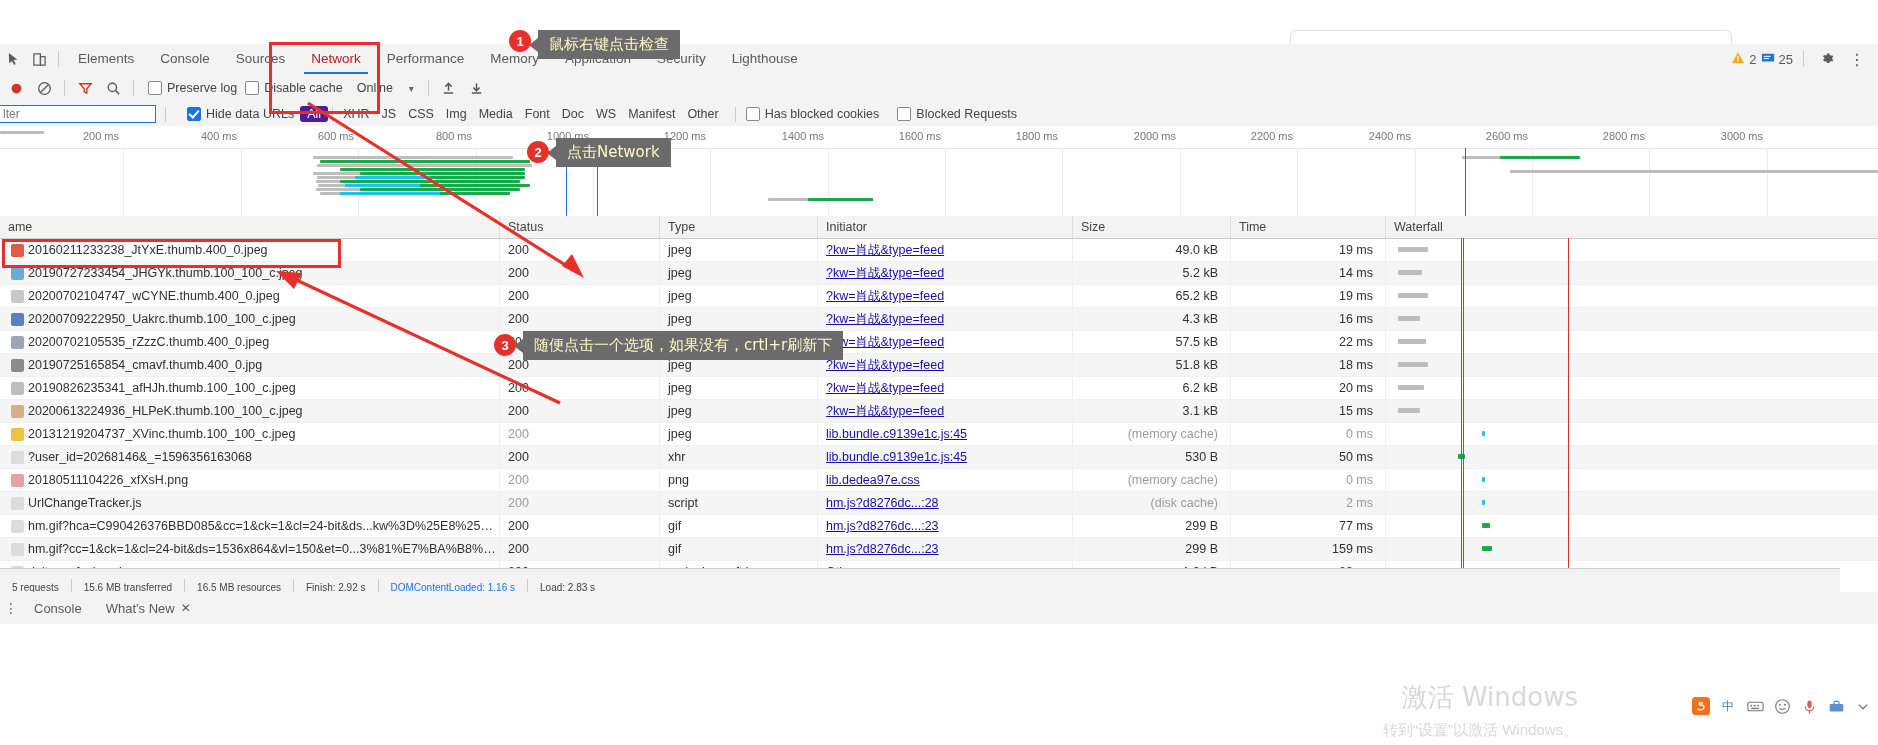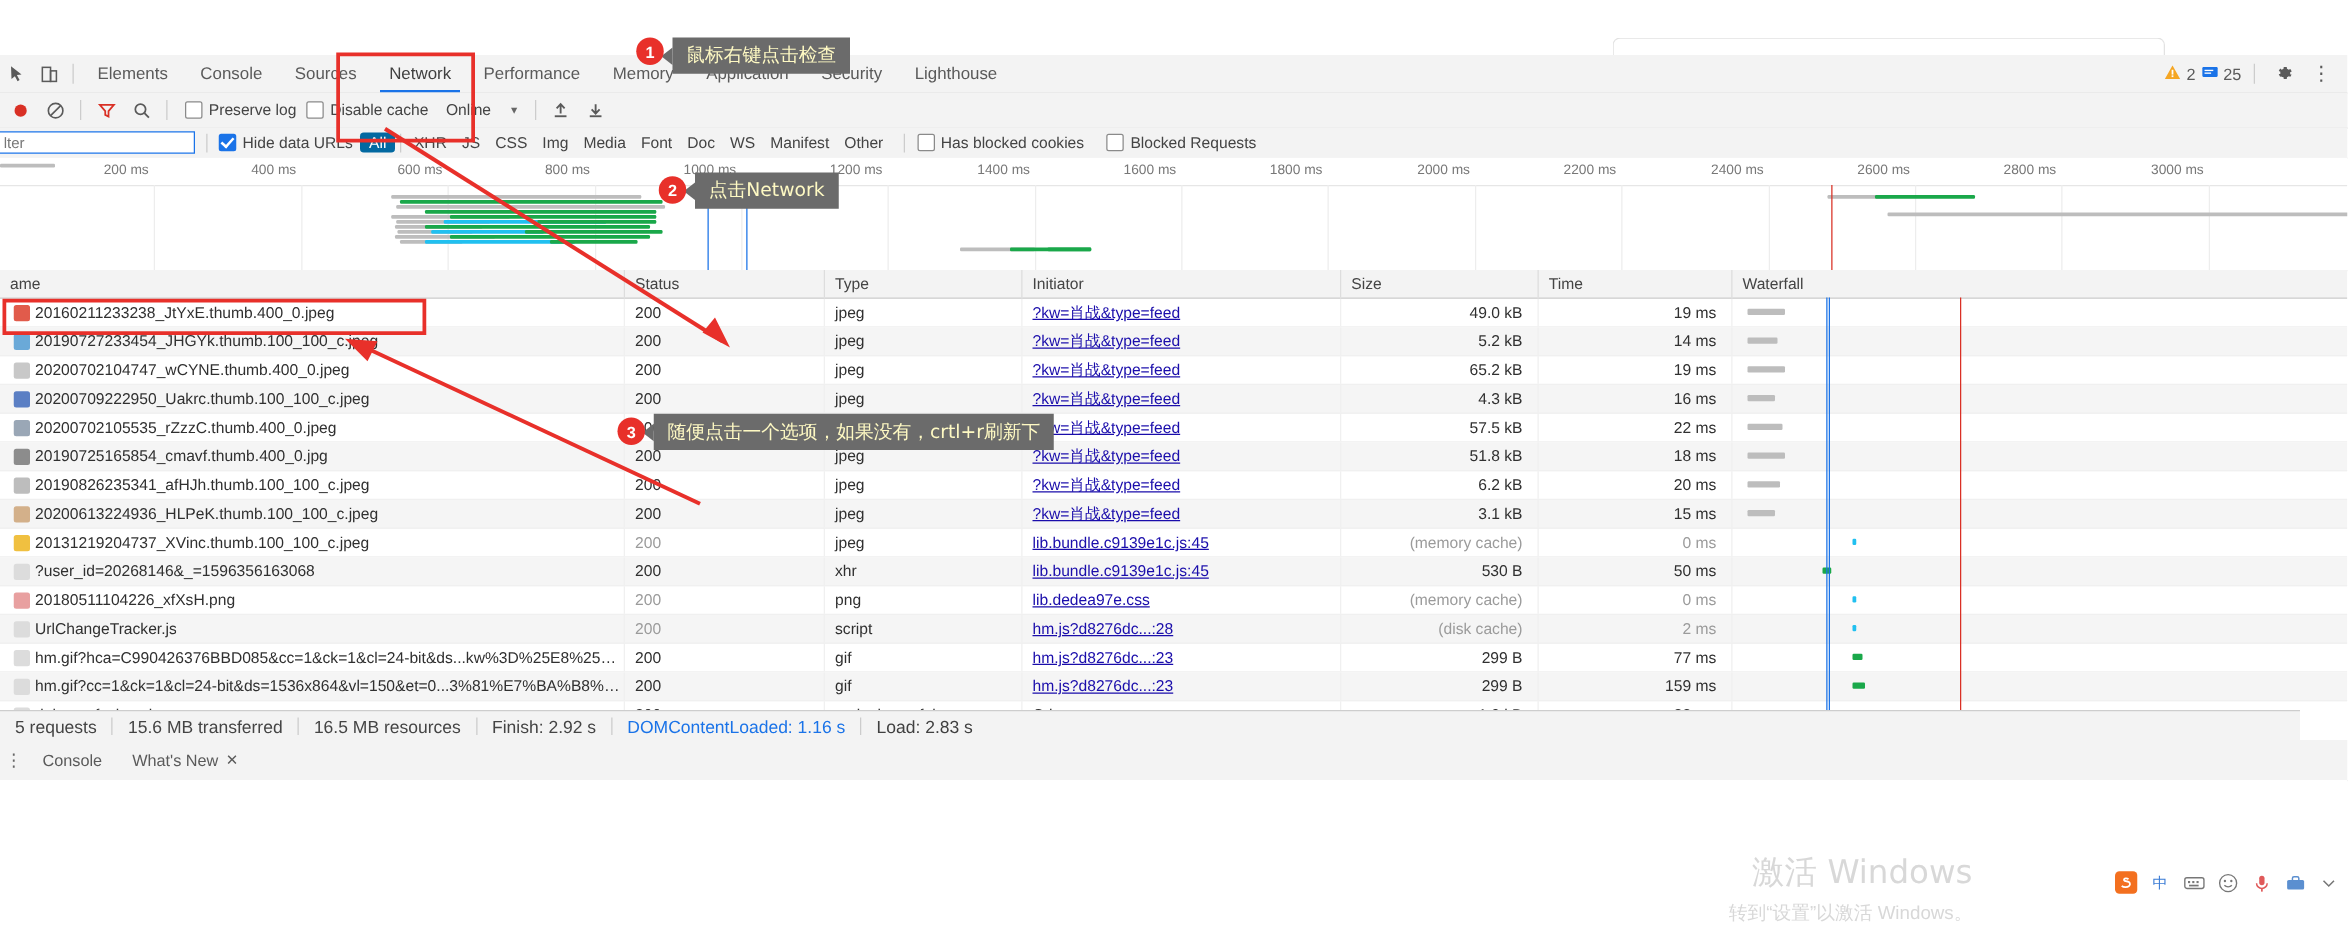--- a/index.html
+++ b/index.html
@@ -19,21 +19,21 @@
     position:absolute;left:0;top:44px;width:1878px;height:30px;
     background:#f3f3f3;border-bottom:1px solid #cdcdcd;
     display:flex;align-items:center;
   }
   .dt-icon-btn{width:26px;height:26px;display:flex;align-items:center;justify-content:center;cursor:pointer;color:#5a5a5a;}
   .dt-sep{width:1px;height:16px;background:#ccc;margin:0 6px;}
   .dt-tab{
     padding:0 13px;height:30px;line-height:30px;font-size:13.5px;color:#5a5a5a;
     cursor:pointer;white-space:nowrap;position:relative;
   }
-  .dt-tab.active{color:#404040;}
+  .dt-tab.active{color:#b91c1c;}
   .dt-tab.active:after{content:"";position:absolute;left:6px;right:6px;bottom:0;height:2px;background:#1a73e8;}
   .dt-right{margin-left:auto;display:flex;align-items:center;padding-right:8px;gap:4px;}
   .warn-count,.msg-count{font-size:13px;color:#5a5a5a;}
 
   
   .net-toolbar{
     position:absolute;left:0;top:74px;width:1878px;height:28px;
     background:#f3f3f3;border-bottom:1px solid #e0e0e0;
     display:flex;align-items:center;padding-left:2px;
   }
@@ -50,21 +50,21 @@
     position:absolute;left:0;top:102px;width:1878px;height:24px;
     background:#f3f3f3;border-bottom:1px solid #e0e0e0;
     display:flex;align-items:center;
   }
   .filter-input{
     width:158px;height:18px;margin-left:-2px;border:1px solid #1a73e8;background:#fff;
     font-size:12px;color:#777;padding-left:4px;line-height:18px;box-sizing:border-box;
   }
   .filter-sep{width:1px;height:15px;background:#ccc;margin:0 9px;}
   .ftype{font-size:12.5px;color:#444;padding:1px 6px;cursor:pointer;white-space:nowrap;}
-  .ftype.all{background:#0369a1;color:#fff;border-radius:3px;padding:1px 7px;}
+  .ftype.all{background:#4c1d95;color:#fff;border-radius:3px;padding:1px 7px;}
 
   
   .overview{
     position:absolute;left:0;top:126px;width:1878px;height:90px;background:#fff;
     border-bottom:1px solid #cdcdcd;overflow:hidden;
   }
   .ov-ruler{position:absolute;left:0;top:0;width:1878px;height:22px;border-bottom:1px solid #e6e6e6;}
   .ov-tick{position:absolute;top:4px;font-size:11px;color:#777;transform:translateX(-100%);padding-right:4px;}
   .ov-gridline{position:absolute;top:22px;bottom:0;width:1px;background:#ededed;}
   .ov-bar{position:absolute;height:3px;border-radius:1px;}
@@ -90,21 +90,21 @@
   .c-size{width:158px;}
   .c-time{width:155px;}
   .c-wf{width:492px;border-right:none;}
   .wfcell{position:relative;height:22px;}
   .wfbar{position:absolute;top:8px;height:5px;border-radius:1px;}
 
   
   .summary{
     position:absolute;left:0;top:568px;width:1840px;height:24px;background:#f3f3f3;
     border-top:1px solid #cdcdcd;border-bottom:1px solid #cdcdcd;
-    display:flex;align-items:center;font-size:14px;color:#444;
+    display:flex;align-items:flex-end;font-size:10px;color:#444;
   }
   .sm-item{padding:0 12px;white-space:nowrap;}
   .sm-div{width:1px;height:14px;background:#ccc;}
   .sm-blue{color:#1a73e8;}
   .sm-red{color:#404040;}
 
   
   .drawer{
     position:absolute;left:0;top:592px;width:1878px;height:32px;background:#f3f3f3;
     display:flex;align-items:center;border-bottom:1px solid #cdcdcd;
@@ -244,21 +244,21 @@
     <svg width="15" height="15" viewBox="0 0 16 16">
         <path d="M8 10.5v-8M4.6 7L8 10.5 11.4 7" fill="none" stroke="#5a5a5a" stroke-width="1.6"></path>
         <rect x="3" y="12" width="10" height="1.6" fill="#5a5a5a"></rect>
       </svg>
   </div>
 </div>
 
 <div class="filter-row">
   <input class="filter-input" value="lter" placeholder="Filter" style="">
   <span class="filter-sep"></span>
-  <label class="cb-wrap" style="margin-left:0;">
+  <label class="cb-wrap" style="margin-left:12px;">
     <span class="cbox checked"></span>
     <span>Hide data URLs</span>
   </label>
   <span style="display:inline-block;width:6px;"></span>
   <span class="ftype all">All</span>
   <span class="filter-sep" style="margin:0 4px;"></span>
   <span class="ftype">XHR</span>
   <span class="ftype">JS</span>
   <span class="ftype">CSS</span>
   <span class="ftype">Img</span>

